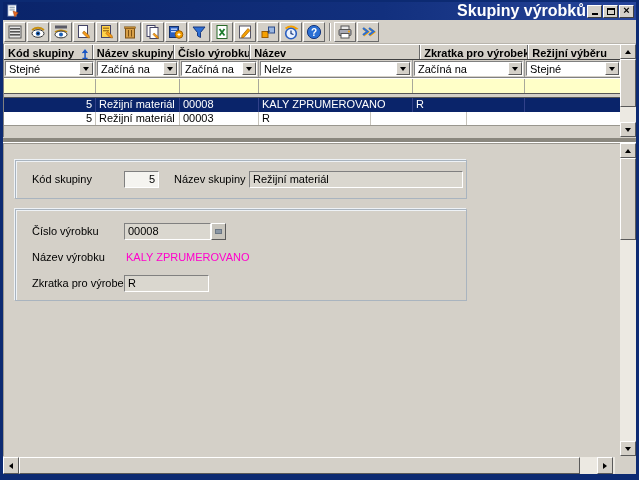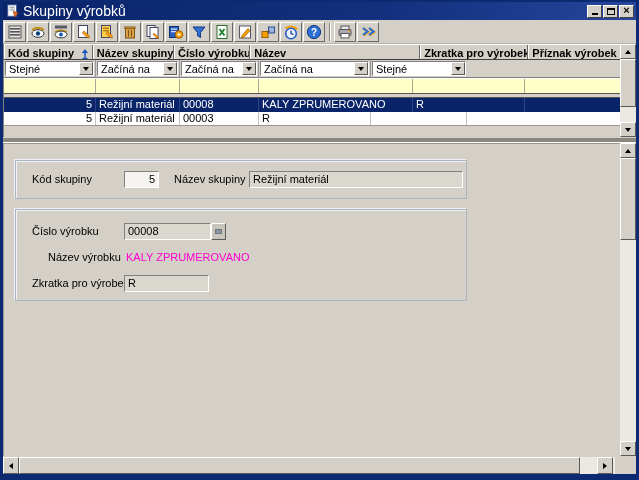--- a/index.html
+++ b/index.html
@@ -3,21 +3,21 @@
 <meta charset="utf-8">
 <style>
   html,body{margin:0;padding:0;background:#808080;}
   *{box-sizing:border-box;}
   .window{position:relative;width:639px;height:480px;background:#0c2a72;font-family:"Liberation Sans",sans-serif;font-size:11px;color:#000;overflow:hidden;}
   .inner{position:absolute;left:3px;top:2px;width:633px;height:472px;background:#d4d0c8;}
 
   
   .titlebar{position:absolute;left:0;top:0;right:0;height:18px;background:linear-gradient(90deg,#0a246a 0%,#12307e 60%,#27459a 100%);display:flex;align-items:center;padding:0 2px;}
   .title-icon{width:14px;height:14px;margin:0 3px 0 1px;flex:0 0 auto;}
-  .title-text{color:#fff;font-weight:normal;font-size:14px;flex:1;white-space:nowrap;}
+  .title-text{color:#fff;font-weight:bold;font-size:16px;flex:1;white-space:nowrap;text-align:right;}
   .winbtn{width:15px;height:13px;background:#d4d0c8;border:1px solid;border-color:#fff #404040 #404040 #fff;margin-left:1px;display:flex;align-items:center;justify-content:center;font-size:9px;line-height:1;color:#000;}
   .winbtn .minglyph{display:block;width:6px;height:2px;background:#000;margin-top:6px;}
   .winbtn .maxglyph{display:block;width:8px;height:7px;border:1px solid #000;border-top-width:2px;}
   .winbtn .xglyph{font-weight:bold;font-size:11px;margin-top:-1px;}
 
   
   .toolbar{position:absolute;left:0;top:18px;right:0;height:24px;background:#d4d0c8;display:flex;align-items:center;padding-left:1px;border-bottom:1px solid #b8b4ac;}
   .tbtn{width:22px;height:20px;background:#d4d0c8;border:1px solid;border-color:#fff #6a6a6a #6a6a6a #fff;margin-right:1px;display:flex;align-items:center;justify-content:center;}
   .tbtn svg{display:block;}
   .tsep{width:2px;height:18px;border-left:1px solid #808080;border-right:1px solid #fff;margin:0 3px;}
@@ -227,21 +227,21 @@
       <div class="hdr-cell" style="width:79px">
             <span>Číslo výrobku</span>
           </div>
       <div class="hdr-cell" style="width:176px">
             <span>Název</span>
           </div>
       <div class="hdr-cell" style="width:112px">
             <span>Zkratka pro výrobek</span>
           </div>
       <div class="hdr-cell" style="width:96px">
-            <span>Příznak výrobek</span>
+            <span>Režijní výběru</span>
           </div>
     </div>
     <div class="flt-row">
       <div class="flt-cell" style="width:92px">
             <div class="combo">
               <span class="cval">Stejné</span>
               <span class="cbtn">
                 <span class="tri"></span>
               </span>
             </div>
@@ -250,20 +250,28 @@
             <div class="combo">
               <span class="cval">Začíná na</span>
               <span class="cbtn">
                 <span class="tri"></span>
               </span>
             </div>
           </div>
       <div class="flt-cell" style="width:79px">
             <div class="combo">
               <span class="cval">Začíná na</span>
+              <span class="cbtn">
+                <span class="tri"></span>
+              </span>
+            </div>
+          </div>
+      <div class="flt-cell" style="width:154px">
+            <div class="combo">
+              <span class="cval">Nelze</span>
               <span class="cbtn">
                 <span class="tri"></span>
               </span>
             </div>
           </div>
       <div class="flt-cell" style="width:112px">
             <div class="combo">
               <span class="cval">Začíná na</span>
               <span class="cbtn">
                 <span class="tri"></span>
@@ -324,21 +332,21 @@
       <div class="ffield white num" style="left:108px;top:10px;width:35px;">5</div>
       <span class="flabel" style="left:158px;top:12px;">Název skupiny</span>
       <div class="ffield" style="left:233px;top:10px;width:214px;">Režijní materiál</div>
     </div>
     <div class="groupbox" style="left:11px;top:65px;width:452px;height:92px;">
       <span class="flabel" style="left:16px;top:15px;">Číslo výrobku</span>
       <div class="ffield" style="left:108px;top:13px;width:87px;">00008</div>
       <span class="browse-btn" style="left:195px;top:13px;">
             <span class="bar"></span>
           </span>
-      <span class="flabel" style="left:32px;top:41px;">Název výrobku</span>
+      <span class="flabel" style="left:16px;top:41px;">Název výrobku</span>
       <span class="fvalue magenta" style="left:110px;top:41px;">KALY ZPRUMEROVANO</span>
       <span class="flabel" style="left:16px;top:67px;">Zkratka pro výrobek</span>
       <div class="ffield" style="left:108px;top:65px;width:85px;">R</div>
     </div>
   </div>
 
   <div class="vscroll" style="left:617px;top:141px;width:16px;height:313px;">
     <span class="sbtn" style="left:0;top:0;width:16px;height:15px;">
           <span class="tri-up"></span>
         </span>

